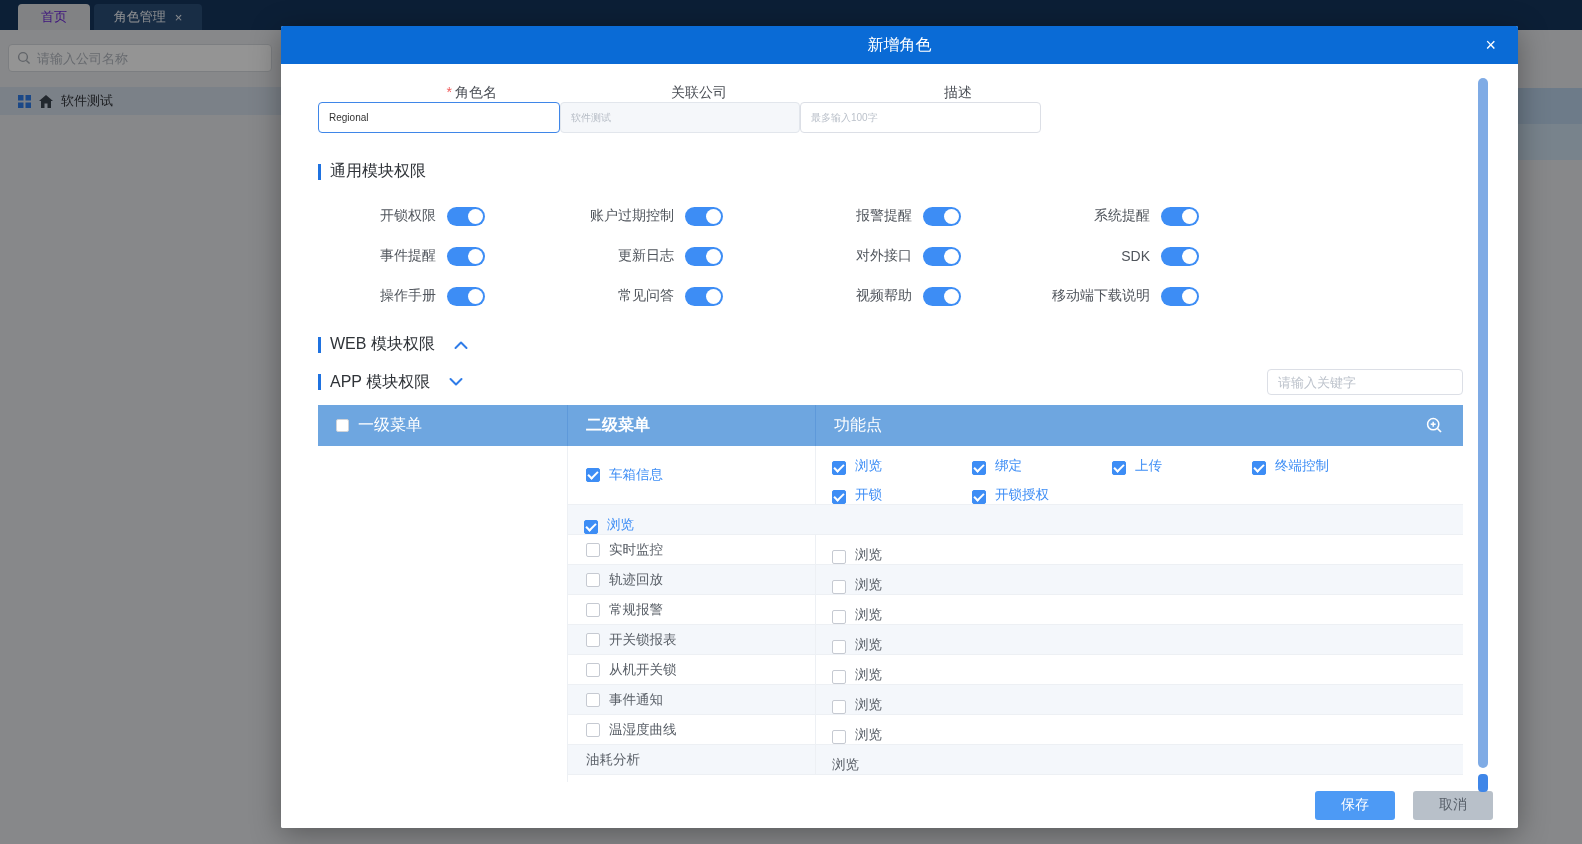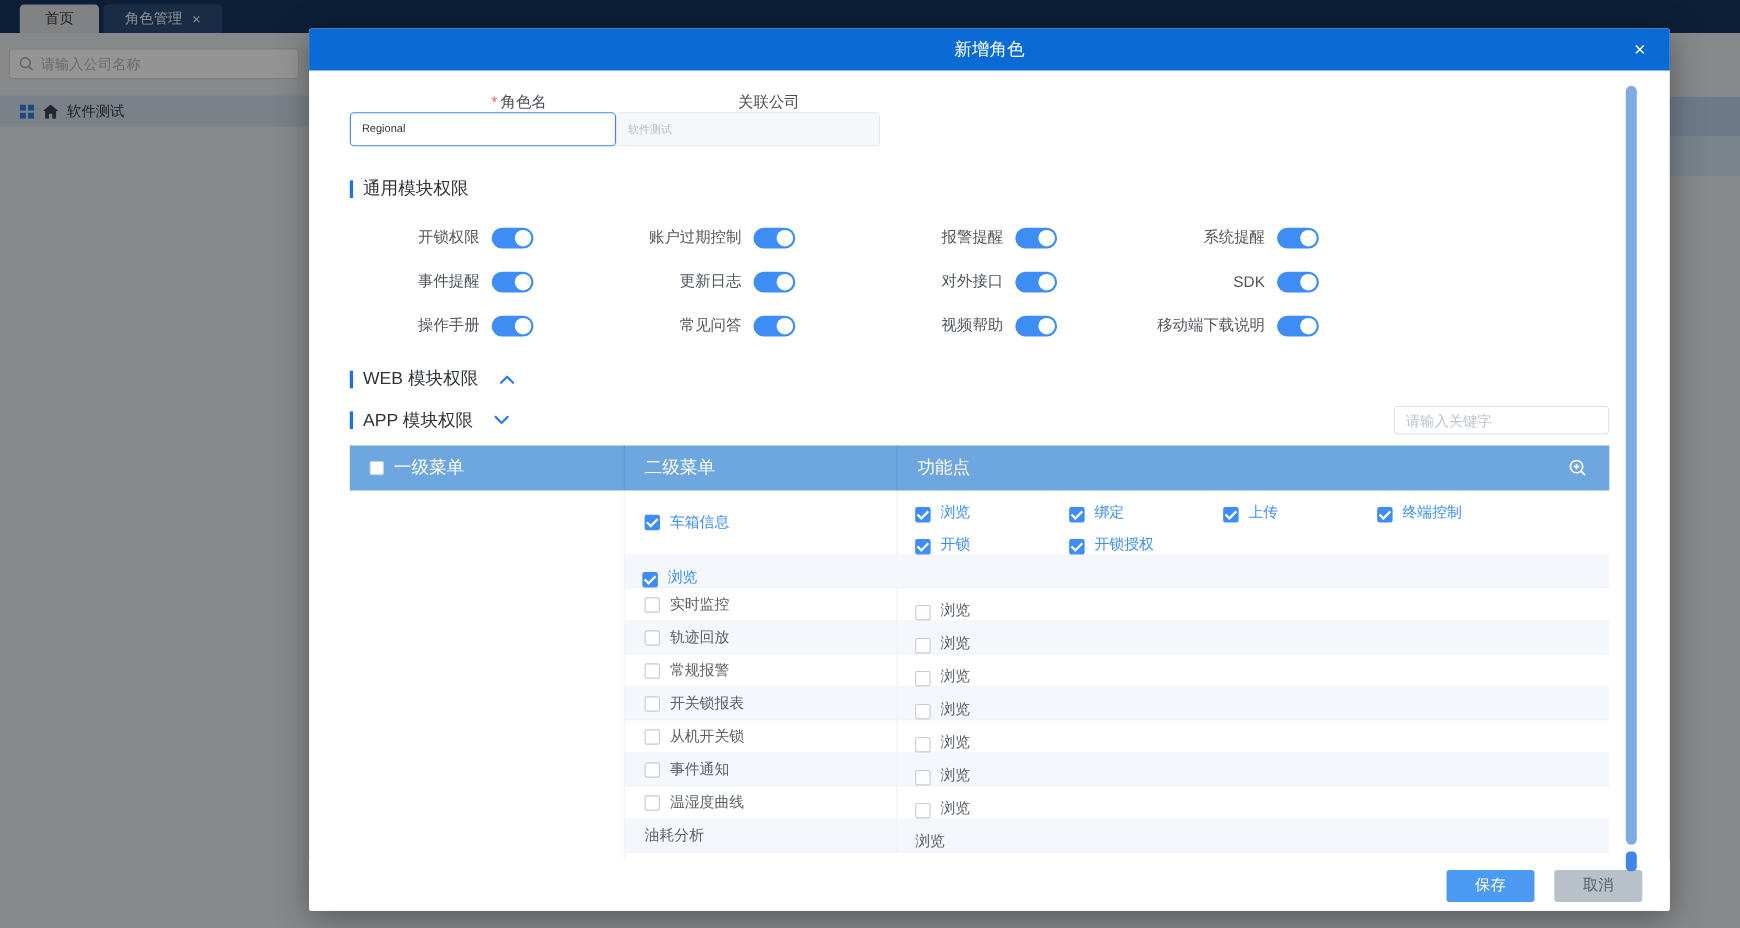--- a/index.html
+++ b/index.html
@@ -3,21 +3,21 @@
 <meta charset="utf-8">
 <style>
   * { margin:0; padding:0; box-sizing:border-box; }
   html,body { width:1582px; height:844px; }
   body { font-family:"Liberation Sans","DejaVu Sans",sans-serif; background:#e9ebee; }
   .screen { position:relative; width:1582px; height:844px; overflow:hidden; background:#e9ebee; }
 
   
   .topbar { position:absolute; left:0; top:0; width:100%; height:30px; background:#16365e; display:flex; align-items:flex-end; }
   .tab { height:26px; display:flex; align-items:center; justify-content:center; font-size:13px; border-radius:4px 4px 0 0; cursor:pointer; }
-  .tab-home { margin-left:18px; width:72px; background:#dfe1e4; color:#404040; }
+  .tab-home { margin-left:18px; width:72px; background:#dfe1e4; color:#6d28d9; }
   .tab-role { margin-left:4px; min-width:108px; padding:0 10px; background:#2a4e78; color:#f2f5f9; gap:9px; }
   .tab-close { font-size:13px; color:#e8edf4; }
   .side-search { position:absolute; left:8px; top:44px; width:264px; height:28px; background:#fff; border:1px solid #d6d9de; border-radius:4px; display:flex; align-items:center; padding:0 8px; gap:6px; }
   .side-search input { border:none; outline:none; flex:1; font-size:13px; color:#404040; background:transparent; }
   .side-search input::placeholder { color:#b3b8c0; }
   .tree-row { position:absolute; left:0; top:87px; width:281px; height:28px; background:#d5deea; display:flex; align-items:center; padding-left:18px; gap:8px; font-size:13px; color:#33373d; }
   .bg-frag1 { position:absolute; left:1518px; top:88px; width:64px; height:36px; background:#bcd4ec; }
   .bg-frag2 { position:absolute; left:1518px; top:124px; width:64px; height:36px; background:#cfe2f2; }
 
   .overlay { position:absolute; inset:0; background:rgba(0,0,0,0.42); }
@@ -67,21 +67,21 @@
 
   
   .kw-input { width:196px; height:26px; border:1px solid #dcdfe6; border-radius:4px; padding:0 10px; font-size:13px; color:#333; outline:none; font-family:inherit; }
   .kw-input::placeholder { color:#bcc2cb; }
 
   
   .perm-table { margin-top:10px; width:1145px; }
   .thead { height:41px; display:flex; background:#6ea6e0; color:#fff; font-size:16px; }
   .th { display:flex; align-items:center; border-right:1px solid #5e99da; }
   .th-c1 { width:250px; padding-left:18px; gap:9px; }
-  .th-c2 { width:248px; padding-left:18px; }
+  .th-c2 { width:248px; padding-left:18px;font-weight:bold; }
   .th-c3 { flex:1; padding-left:18px; border-right:none; }
   .hcb { width:13px; height:13px; background:#fff; border:1px solid #cfd3d9; border-radius:2px; }
   .zoom-ic { margin-left:auto; margin-right:20px; display:flex; cursor:pointer; }
   .tbody { height:343px; overflow:hidden; display:flex; }
   .col1-empty { width:250px; border-right:1px solid #edf0f4; background:#fff; }
   .rows { flex:1; display:flex; flex-direction:column; }
   .trow { display:flex; border-bottom:1px solid #edf0f4; background:#fff; }
   .trow.striped { background:#f4f7fb; }
   .cell-menu { width:248px; display:flex; align-items:center; gap:9px; padding-left:18px; border-right:1px solid #edf0f4; }
   .cell-funcs { flex:1; display:flex; flex-wrap:wrap; align-content:center; padding-left:16px; }
@@ -144,20 +144,24 @@
 
       <div class="form-row">
         <div class="f-group g1">
           <span class="f-label"><span class="req">*</span><span>角色名</span></span>
           <input class="f-input in-role" value="Regional" style="">
         </div>
         <div class="f-group g2">
           <span class="f-label">关联公司</span>
           <input class="f-input in-company" disabled="" value="软件测试" style="">
         </div>
+        <div class="f-group g3">
+          <span class="f-label">描述</span>
+          <input class="f-input in-desc" placeholder="最多输入100字" style="">
+        </div>
       </div>
 
       <div class="sec sec-general">
         <span>通用模块权限</span>
       </div>
 
       <div class="toggle-grid">
           <div class="toggle-cell">
             <span class="toggle-label">开锁权限</span>
             <span class="switch on">

